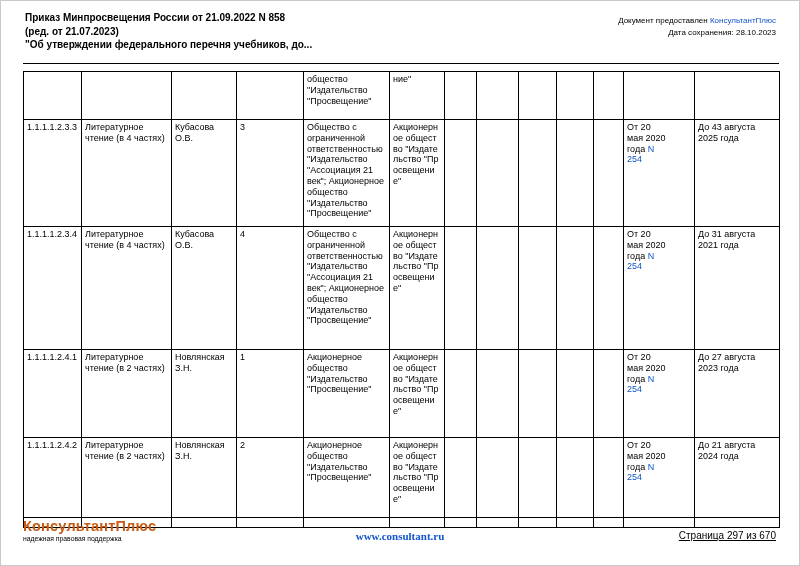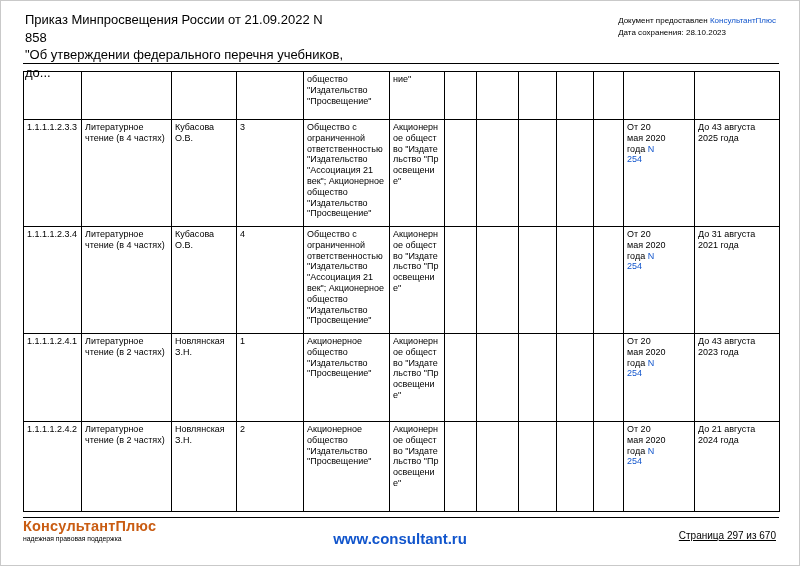--- a/index.html
+++ b/index.html
@@ -1,40 +1,41 @@
 <!DOCTYPE html>
 <html><head>
 <meta charset="utf-8">
 <style>
   html,body{margin:0;padding:0;}
   body{width:800px;height:566px;font-family:"Liberation Sans",sans-serif;background:#ffffff;}
   .page{position:relative;width:800px;height:566px;box-sizing:border-box;border:1px solid #c9c9c9;background:#fff;overflow:hidden;}
-  .hdr-left{position:absolute;left:24px;top:10px;font-size:13px;line-height:1.35;color:#000;max-width:320px;}
-  .hdr-right{position:absolute;right:23px;top:14px;font-size:8px;line-height:1.5;color:#000;text-align:left;}
+  .hdr-left{position:absolute;left:24px;top:10px;font-size:10px;line-height:1.35;color:#000;max-width:320px;font-weight:bold;}
+  .hdr-right{position:absolute;right:23px;top:14px;font-size:8px;line-height:1.5;color:#000;text-align:right;}
   .lnk{color:#1155cc;cursor:pointer;text-decoration:none;}
   .rule{position:absolute;left:22px;width:756px;border-top:1px solid #000;height:0;}
   .rule.top{top:62px;}
   .rule.bottom{top:516px;}
   table.grid{position:absolute;left:22px;top:70px;width:756px;border-collapse:collapse;table-layout:fixed;}
   .grid td{border:1px solid #000;vertical-align:top;padding:2px 3px;font-size:9px;line-height:1.2;color:#000;overflow:hidden;word-wrap:break-word;}
   .grid td.ba{word-break:break-all;}
   .order-w{max-width:40px;}
   .footer-logo{position:absolute;left:22px;top:517px;}
   .logo-text{font-size:14.5px;font-weight:bold;color:#c95c12;letter-spacing:0.2px;}
   .logo-tag{font-size:6.8px;color:#000;margin-top:1px;}
-  .footer-site{position:absolute;left:0;top:529px;width:100%;text-align:center;font-size:15px;font-weight:bold;}
+  .footer-site{position:absolute;left:0;top:529px;width:100%;text-align:center;font-size:11px;font-weight:bold;font-family:Liberation Serif, serif;}
   .footer-page{position:absolute;right:23px;top:529px;font-size:10px;color:#000;text-decoration:underline;}
 </style>
 </head>
 <body>
 
 <div class="page">
 
   <div class="hdr-left">
     <div>Приказ Минпросвещения России от 21.09.2022 N 858</div>
+    <div>(ред. от 21.07.2023)</div>
     <div>"Об утверждении федерального перечня учебников, до...</div>
   </div>
 
   <div class="hdr-right">
     <div><span>Документ предоставлен</span> <span class="lnk">КонсультантПлюс</span></div>
     <div>Дата сохранения: 28.10.2023</div>
   </div>
 
   <div class="rule top"></div>
 
@@ -83,21 +84,21 @@
       <td></td>
       <td></td>
       <td></td>
       <td></td>
       <td>
             <div class="order-w"><span>От 20 мая 2020 года</span> <span class="lnk">N 254</span></div>
           </td>
       <td>До 43 августа 2025 года</td>
     </tr>
 
-    <tr style="height:107px">
+    <tr style="height:123px">
       <td>1.1.1.1.2.3.4</td>
       <td>Литературное чтение (в 4 частях)</td>
       <td>Кубасова О.В.</td>
       <td>4</td>
       <td>Общество с ограниченной ответственностью "Издательство "Ассоциация 21 век"; Акционерное общество "Издательство "Просвещение"</td>
       <td class="ba">Акционерное общество "Издательство "Просвещение"</td>
       <td></td>
       <td></td>
       <td></td>
       <td></td>
@@ -116,21 +117,21 @@
       <td>Акционерное общество "Издательство "Просвещение"</td>
       <td class="ba">Акционерное общество "Издательство "Просвещение"</td>
       <td></td>
       <td></td>
       <td></td>
       <td></td>
       <td></td>
       <td>
             <div class="order-w"><span>От 20 мая 2020 года</span> <span class="lnk">N 254</span></div>
           </td>
-      <td>До 43 августа 2023 года</td>
+      <td>До 27 августа 2023 года</td>
     </tr>
 
     <tr style="height:90px">
       <td>1.1.1.1.2.4.2</td>
       <td>Литературное чтение (в 2 частях)</td>
       <td>Новлянская З.Н.</td>
       <td>2</td>
       <td>Акционерное общество "Издательство "Просвещение"</td>
       <td class="ba">Акционерное общество "Издательство "Просвещение"</td>
       <td></td>

